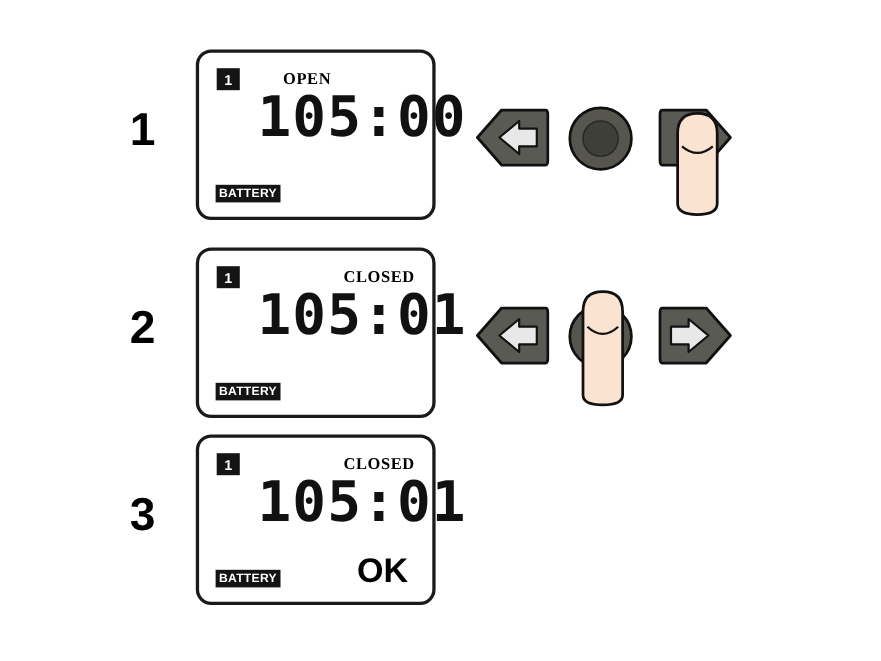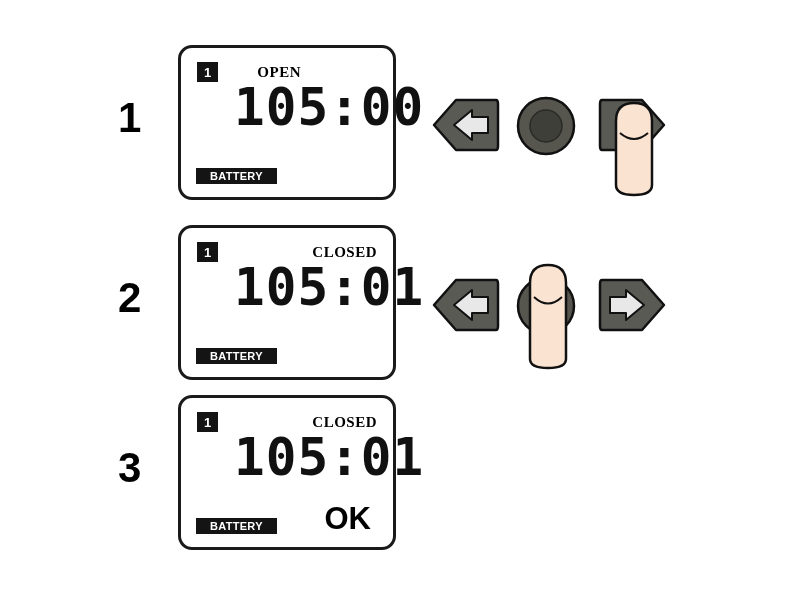--- a/index.html
+++ b/index.html
@@ -94,21 +94,21 @@
 
   .battery {
     position: absolute;
     left: 15px;
     bottom: 13px;
     background: #141414;
     color: #ffffff;
     font-size: 11px;
     font-weight: bold;
     letter-spacing: 0.3px;
-    padding: 2px 14px;
+    padding: 2px 3px;
     font-family: "Liberation Sans", sans-serif;
   }
 
   .ok-label {
     position: absolute;
     right: 22px;
     bottom: 10px;
     font-size: 31px;
     font-weight: bold;
     color: #000000;

